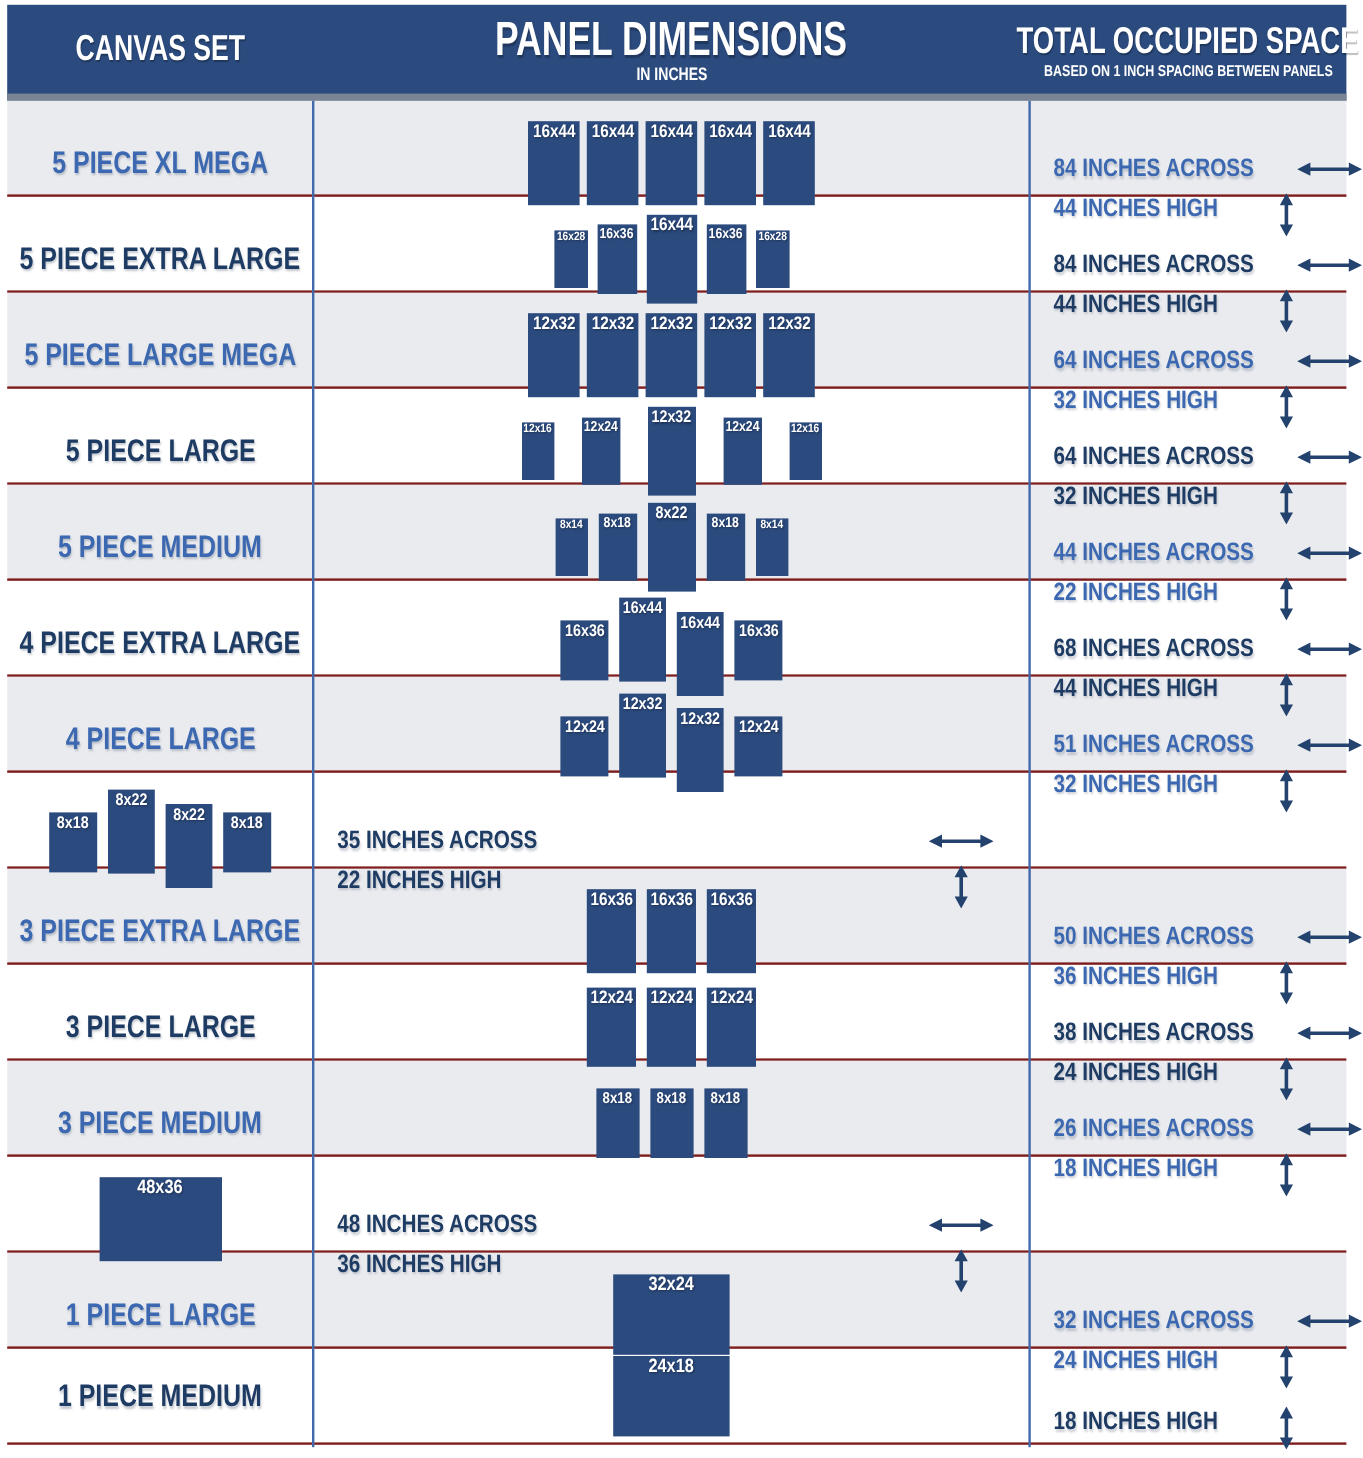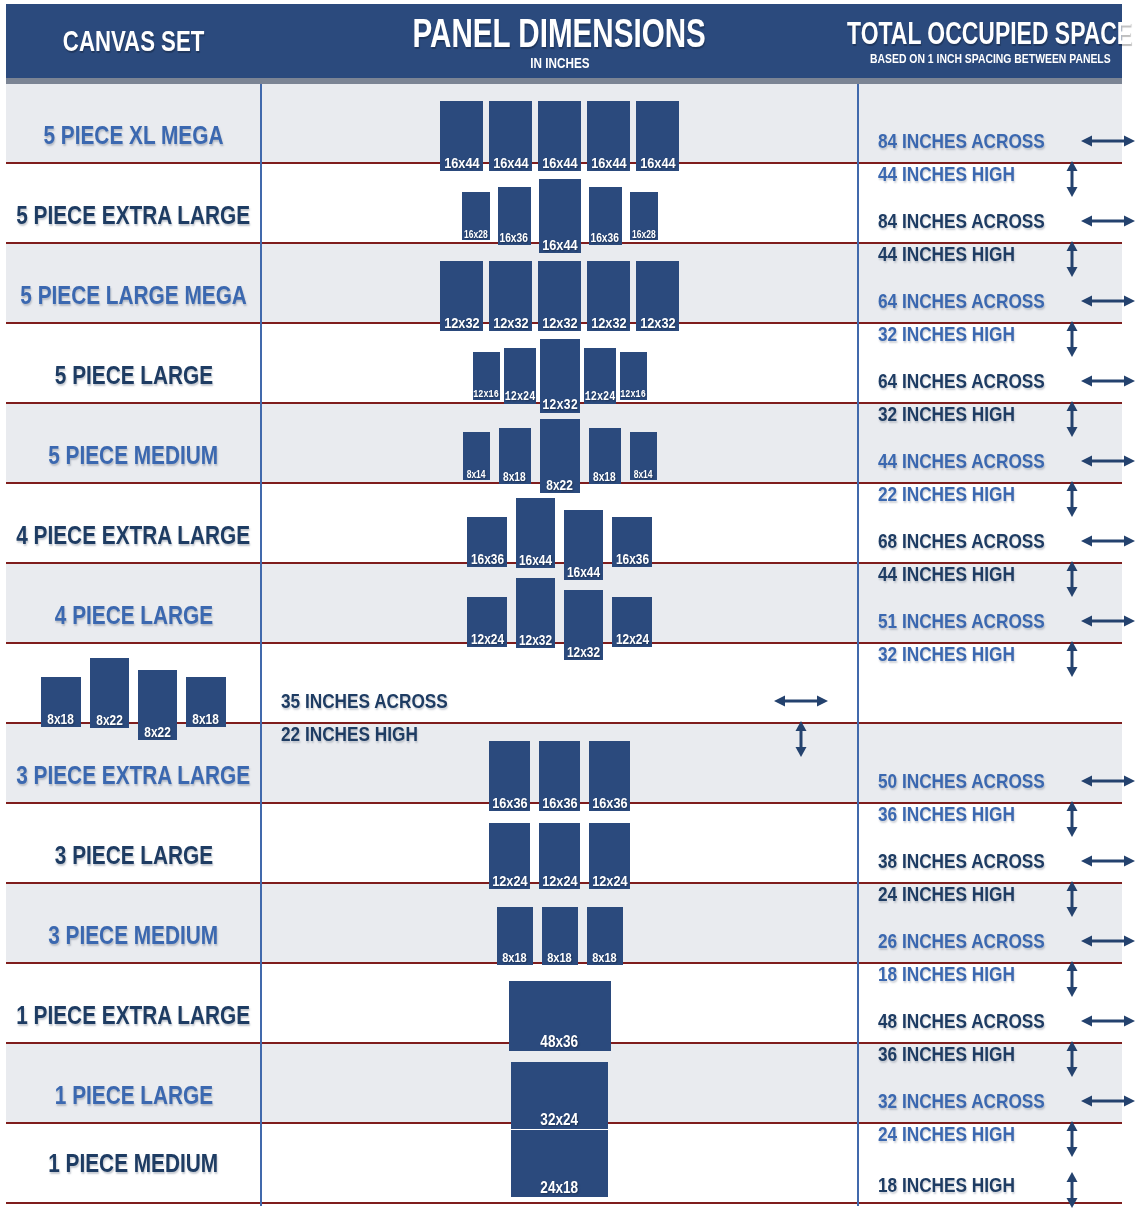--- a/index.html
+++ b/index.html
@@ -27,21 +27,21 @@
   .row.hl { background:#e9ebef; }
   .name { display:flex; align-items:center; justify-content:center; }
   .name span {
     font-size:26px; white-space:nowrap; transform:scaleX(0.80);
     color:#1e3c63; text-shadow:1px 2px 2px rgba(90,100,120,0.35);
   }
   .row.hl .name span { color:#3b68b0; }
   .panels { position:relative; display:flex; align-items:center; justify-content:center; }
   .panel {
     position:relative; z-index:2; background:#2b4a7d; color:#ffffff;
-    display:flex; align-items:flex-end; justify-content:center; flex:0 0 auto;
+    display:flex; align-items:flex-start; justify-content:center; flex:0 0 auto;
   }
   .panel span { transform:scaleX(0.85); white-space:nowrap; text-shadow:1px 1px 2px rgba(0,0,0,0.35); }
   .space {
     display:flex; flex-direction:column; justify-content:center; gap:7px;
     padding:16px 30px 0 20px; box-sizing:border-box;margin-top:28px;
   }
   .line { display:flex; align-items:center; justify-content:space-between; height:26px; overflow:visible; }
   .line .txt {
     font-size:21px; white-space:nowrap; transform:scaleX(0.82); transform-origin:left center;
     color:#1e3c63; text-shadow:1px 2px 2px rgba(90,100,120,0.3);
@@ -208,21 +208,21 @@
           </svg>
         </span>
       </div>
     </div>
   </div>
 
   <div class="row">
     <div class="name">
           <span>5 PIECE LARGE</span>
         </div>
-    <div class="panels" style="gap: 4px; font-family: Liberation Mono, monospace;">
+    <div class="panels" style="gap: 23px;">
           <div class="panel" style="width: 27px; height: 48px;">
             <span style="font-size: 10px;">12x16</span>
           </div>
           <div class="panel" style="width: 32px; height: 56px;">
             <span style="font-size: 12px;">12x24</span>
           </div>
           <div class="panel" style="width: 40px; height: 74px;">
             <span style="font-size: 14px;">12x32</span>
           </div>
           <div class="panel" style="width: 32px; height: 56px;">
@@ -535,23 +535,20 @@
             <line class="arr-stroke" x1="7" y1="8" x2="7" y2="28"></line>
             <polygon class="arr-fill" points="7,0 1.5,10 12.5,10"></polygon>
             <polygon class="arr-fill" points="7,36 1.5,26 12.5,26"></polygon>
           </svg>
         </span>
       </div>
     </div>
   </div>
 
   <div class="row">
-    <div class="name">
-          <span>1 PIECE EXTRA LARGE</span>
-        </div>
     <div class="panels" style="gap: 0px;">
           <div class="panel" style="width: 102px; height: 70px;">
             <span style="font-size: 16px;">48x36</span>
           </div>
         </div>
     <div class="space">
       <div class="line">
         <span class="txt txt-across">48 INCHES ACROSS</span>
         <span class="arrowbox">
           <svg width="54" height="14" viewBox="0 0 54 14">

